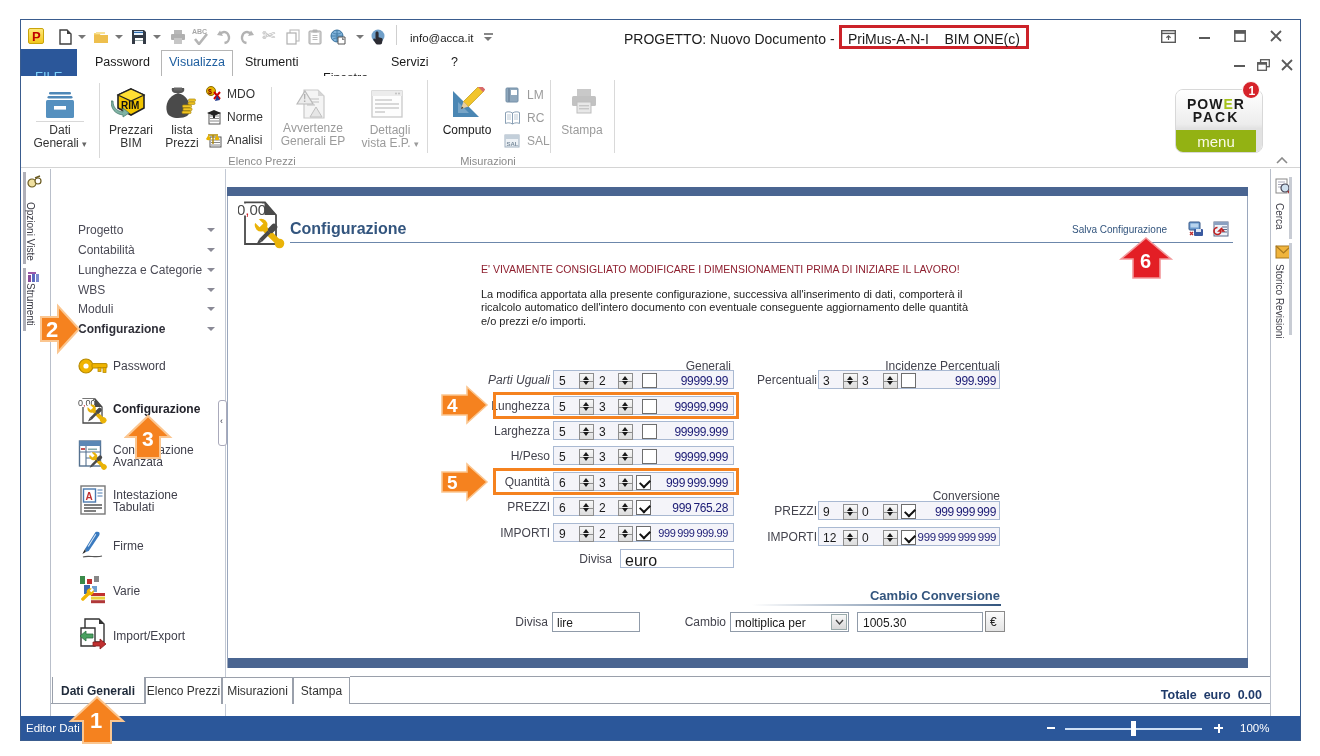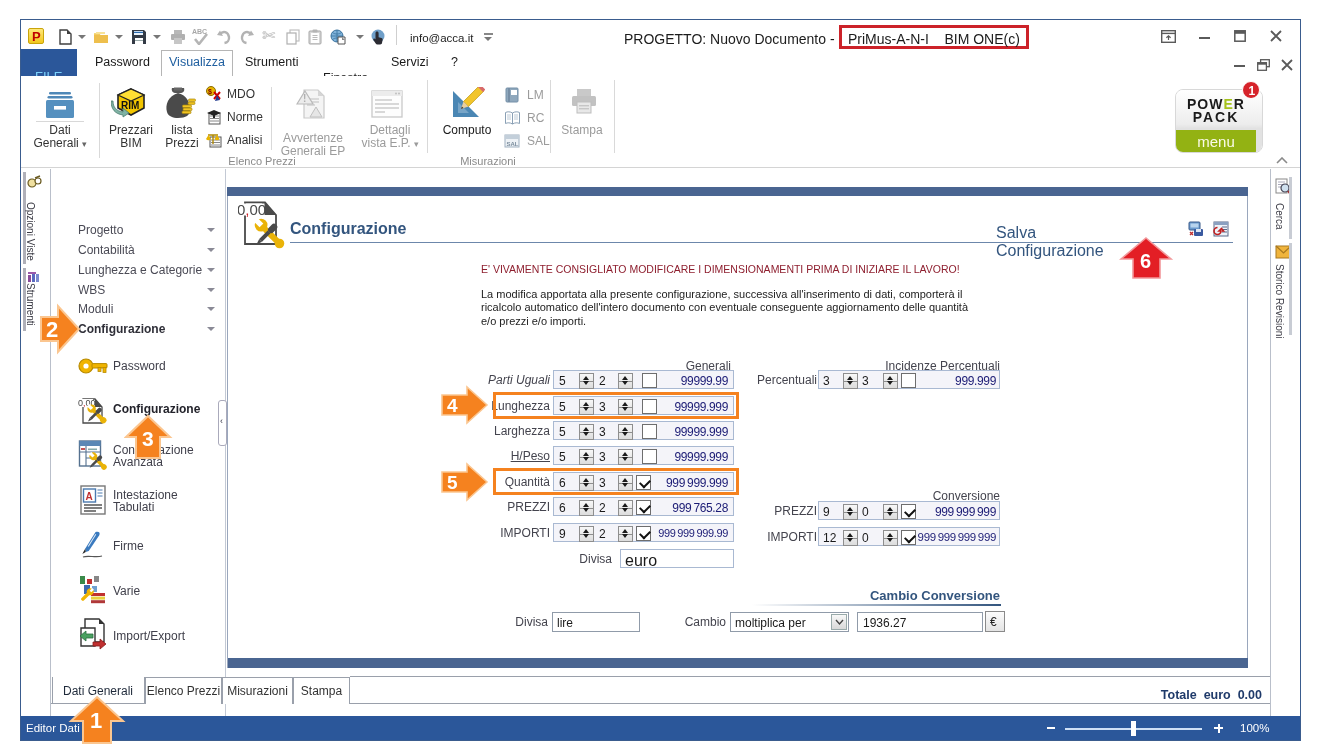--- a/index.html
+++ b/index.html
@@ -220,21 +220,21 @@
 <div class="sep-v" style="left:271px;top:87px;height:63px;"></div>
 
 <svg class="abs" style="left:296px;top:89px;" width="32" height="30" viewBox="0 0 32 30">
     <path d="M8 1h14l6 6v22H8z" fill="#f4f4f4" stroke="#c9c9c9" stroke-width="1.2"></path>
     <path d="M22 1l6 6h-6z" fill="#d5d5d5"></path>
     <path d="M11 10h12M11 13h12M11 16h8" stroke="#d0d0d0" stroke-width="1.4"></path>
     <path d="M20 18 l6 10 h-12 z" fill="#e6e6e6" stroke="#c0c0c0"></path>
     <path d="M9 2 L17 15 H1 Z" fill="#ececec" stroke="#b9b9b9" stroke-width="1.2"></path>
     <text x="7" y="13" font-size="10" font-weight="bold" fill="#b0b0b0">!</text>
   </svg>
-<div class="ribbon-lbl dis" style="left:273px;top:132px;width:80px;">Avvertenze<br>Generali EP</div>
+<div class="ribbon-lbl dis" style="left:273px;top:122px;width:80px;">Avvertenze<br>Generali EP</div>
 
 <svg class="abs" style="left:371px;top:90px;" width="32" height="28" viewBox="0 0 32 28">
     <rect x="1" y="1" width="30" height="26" fill="#fdfdfd" stroke="#c9c9c9" stroke-width="1.3"></rect>
     <rect x="1" y="1" width="30" height="5" fill="#ececec"></rect>
     <circle cx="25" cy="3.5" r="1" fill="#c0c0c0"></circle>
     <circle cx="28" cy="3.5" r="1" fill="#c0c0c0"></circle>
     <rect x="4" y="9" width="17" height="2" fill="#d8d8d8"></rect>
     <rect x="4" y="13" width="24" height="2" fill="#d8d8d8"></rect>
     <rect x="4" y="17" width="24" height="2" fill="#d8d8d8"></rect>
     <rect x="4" y="21" width="10" height="2" fill="#d8d8d8"></rect>
@@ -444,21 +444,21 @@
       <circle cx="0" cy="12" r="4.8" fill="#eab308"></circle>
     </g>
 <g transform="translate(29,36) rotate(225)">
       <path d="M-2,-9 L0,-15 L2,-9 Z" fill="#4a4a4a"></path>
       <rect x="-2" y="-9" width="4" height="12" fill="#4a4a4a"></rect>
       <rect x="-3.2" y="3" width="6.4" height="10" rx="2.8" fill="#4a4a4a"></rect>
     </g>
 </svg>
 <div class="abs" style="left:290px;top:220px;font-size:16px;font-weight:bold;color:#33557e;">Configurazione</div>
 <div class="abs" style="left:290px;top:242px;width:943px;height:1px;background:#6c87ab;"></div>
-<div class="abs" style="left:996px;top:224px;width:127px;font-size:16px;color:#33557e;text-align:left;">Salva Configurazione</div>
+<div class="abs" style="left:1056px;top:224px;width:127px;font-size:10px;color:#33557e;text-align:center;">Salva Configurazione</div>
 <svg class="abs" style="left:1188px;top:221px;" width="16" height="16" viewBox="0 0 16 16">
     <rect x="1" y="1" width="11" height="8" rx="1" fill="#6a9ace" stroke="#3a5a8a"></rect>
     <rect x="2.5" y="2.5" width="8" height="4" fill="#b8d4ee"></rect>
     <rect x="6" y="8" width="9" height="7" rx="1" fill="#3a5aa0"></rect>
     <rect x="8" y="8" width="5" height="3" fill="#dfe8f5"></rect>
     <path d="M2 11 l3 3 M2 14 l3 -3" stroke="#c03030" stroke-width="1.4"></path>
   </svg>
 <svg class="abs" style="left:1213px;top:221px;" width="16" height="16" viewBox="0 0 16 16">
     <rect x="1" y="1" width="14" height="14" fill="#eef2f8" stroke="#5a6a8a"></rect>
     <rect x="1" y="1" width="14" height="3" fill="#8aa0c0"></rect>
@@ -503,21 +503,21 @@
     <span class="spin" style="left:25px;">
       <i></i>
     </span>
     <span class="num" style="left:45px;">3</span>
     <span class="spin" style="left:64px;">
       <i></i>
     </span>
     <span class="chk" style="left:88px;"></span>
     <span class="val" style="right:5px;">99999.999</span>
   </div>
-<div class="form-lbl" style="left:390px;top:449px;width:160px;text-decoration:underline;">H/Peso</div>
+<div class="form-lbl" style="left:390px;top:449px;width:160px;">H/Peso</div>
 <div class="row-box" style="left:553px;top:446px;width:181px;">
     <span class="num" style="left:5px;">5</span>
     <span class="spin" style="left:25px;">
       <i></i>
     </span>
     <span class="num" style="left:45px;">3</span>
     <span class="spin" style="left:64px;">
       <i></i>
     </span>
     <span class="chk" style="left:88px;"></span>
@@ -614,21 +614,21 @@
 <div class="form-lbl" style="left:566px;top:615px;width:160px;">Cambio</div>
 <div class="abs" style="left:730px;top:612px;width:119px;height:20px;background:#fff;border:1px solid #909ba9;">
     <span style="position:absolute;left:4px;top:3px;font-size:12px;color:#1a1a1a;">moltiplica per</span>
     <span style="position:absolute;right:1px;top:1px;width:16px;height:16px;background:linear-gradient(#f8f8f8,#d8d8d8);border:1px solid #9aa;">
       <svg style="position:absolute;left:3px;top:4px;" width="9" height="7" viewBox="0 0 9 7">
         <path d="M1 1l3.5 4L8 1" stroke="#444" stroke-width="1.4" fill="none"></path>
       </svg>
     </span>
   </div>
 <div class="abs" style="left:857px;top:612px;width:126px;height:20px;background:#fff;border:1px solid #909ba9;">
-    <span style="position:absolute;left:5px;top:3px;font-size:12px;color:#1a1a1a;">1936.27</span>
+    <span style="position:absolute;left:5px;top:3px;font-size:12px;color:#1a1a1a;">1005.30</span>
   </div>
 <div class="abs" style="left:985px;top:611px;width:20px;height:21px;background:linear-gradient(#fcfcfc,#e4e4e4);border:1px solid #8a8a8a;">
     <span style="position:absolute;left:4px;top:3px;font-size:12px;color:#222;">€</span>
   </div>
 <div class="hl" style="left:493px;top:392px;width:246px;height:27px;"></div>
 <div class="hl" style="left:493px;top:468px;width:246px;height:27px;"></div>
 
 <div class="abs" style="left:1270px;top:169px;width:1px;height:547px;background:#b9bfca;"></div>
 <svg class="abs" style="left:1275px;top:178px;" width="17" height="18" viewBox="0 0 17 18">
     <rect x="1" y="1" width="11" height="14" fill="#fff" stroke="#888"></rect>
@@ -642,21 +642,21 @@
     <rect x="1" y="1" width="15" height="12" fill="#f0b43c" stroke="#a87820"></rect>
     <path d="M1 1 L8.5 8 L16 1" fill="none" stroke="#a87820" stroke-width="1.2"></path>
   </svg>
 <div class="vtext" style="left:1274px;top:264px;">Storico Revisioni</div>
 <div class="abs" style="left:1289px;top:243px;width:2.5px;height:92px;background:#c8ccd4;"></div>
 
 <div class="abs" style="left:51px;top:703px;width:1219px;height:1px;background:#9aa0ab;"></div>
 <div class="abs" style="left:350px;top:676px;width:920px;height:1px;background:#9aa0ab;"></div>
 <div class="abs" style="left:52px;top:677px;width:1px;height:26px;background:#9aa0ab;"></div>
 <div class="abs" style="left:144px;top:677px;width:1px;height:26px;background:#9aa0ab;"></div>
-<div class="abs" style="left:52px;top:684px;width:92px;text-align:center;font-size:12px;font-weight:normal;color:#1f2a3a;">Dati Generali</div>
+<div class="abs" style="left:52px;top:684px;width:92px;text-align:center;font-size:12px;font-weight:bold;color:#1f2a3a;">Dati Generali</div>
 <div class="abs" style="left:145px;top:677px;width:77px;height:27px;background:#fff;border:1px solid #9aa0ab;border-bottom:none;"></div>
 <div class="abs" style="left:145px;top:684px;width:77px;text-align:center;font-size:12px;color:#333;">Elenco Prezzi</div>
 <div class="abs" style="left:222px;top:677px;width:71px;height:27px;background:#fff;border:1px solid #9aa0ab;border-bottom:none;"></div>
 <div class="abs" style="left:222px;top:684px;width:71px;text-align:center;font-size:12px;color:#333;">Misurazioni</div>
 <div class="abs" style="left:293px;top:677px;width:57px;height:27px;background:#fff;border:1px solid #9aa0ab;border-bottom:none;"></div>
 <div class="abs" style="left:293px;top:684px;width:57px;text-align:center;font-size:12px;color:#333;">Stampa</div>
 <div class="abs" style="left:1062px;top:688px;width:200px;text-align:right;font-size:12.5px;font-weight:bold;color:#1f3a6a;">Totale&nbsp;&nbsp;euro&nbsp;&nbsp;0.00</div>
 
 <div class="abs" style="left:21px;top:716px;width:1279px;height:24px;background:#2b579a;">
   <span style="position:absolute;left:5px;top:6px;font-size:11.5px;color:#fff;">Editor Dati</span>

